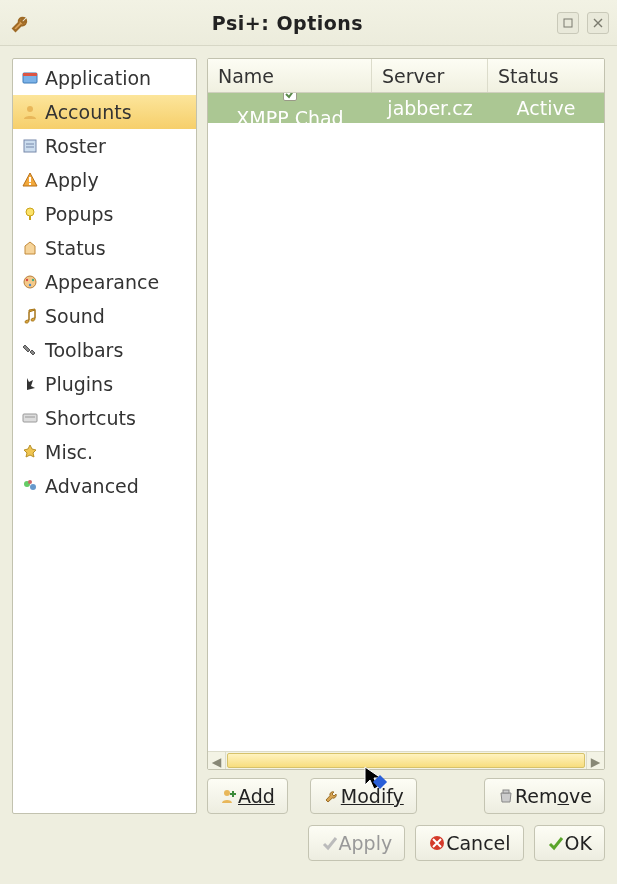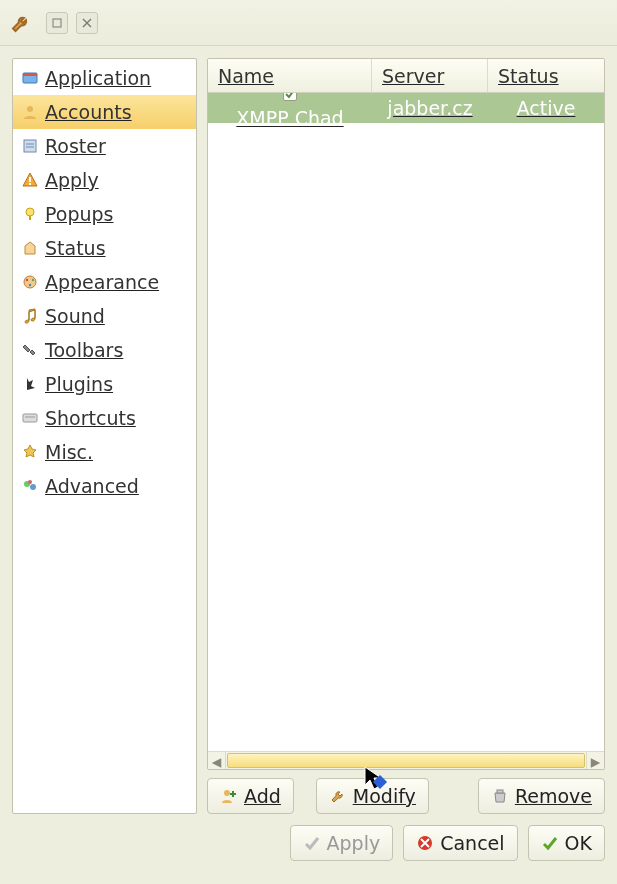--- a/index.html
+++ b/index.html
@@ -42,21 +42,20 @@
     border-radius: 3px;
     display: flex; align-items: center; justify-content: center;
     color: #7a7a6e;
     cursor: pointer;
   }
   .content {
     display: flex;
     gap: 10px;
     padding: 12px;
     height: calc(884px - 46px - 58px);
-    text-decoration: underline;
   }
   .sidebar {
     width: 185px;
     background: #fff;
     border: 1px solid #c2c2af;
     border-radius: 2px;
     padding: 2px 0;
     overflow: hidden;
   }
   .sidebar-item {
@@ -151,21 +150,20 @@
     align-items: center;
   }
   .btn {
     height: 36px;
     padding: 0 12px;
     background: linear-gradient(#fdfdf5, #edede0);
     border: 1px solid #c4c4b2;
     border-radius: 4px;
     display: inline-flex;
     align-items: center;
-    gap: 6px;
     cursor: pointer;
     color: #222;
   }
   .btn .icon { width: 18px; height: 18px; display:flex;align-items:center;justify-content:center; }
   .btn.disabled { color: #999; }
   .btn .ul { text-decoration: underline; }
 
   .footer {
     position: absolute;
     bottom: 6px; left: 0; right: 0;
@@ -186,20 +184,21 @@
 </style>
 </head>
 <body>
 
 <div class="titlebar">
   <span class="wrench">
     <svg viewBox="0 0 24 24" width="24" height="24" fill="none" stroke="currentColor" stroke-width="2">
       <path d="M14 7a4 4 0 0 0-5.3 4.8L3 17.5 5.5 20l5.7-5.7A4 4 0 0 0 16 9l-3 3-2-2 3-3z" fill="#dca259" stroke="#9e6a26"></path>
     </svg>
   </span>
+  <div class="title">Psi+: Options</div>
   <div class="winbtns">
     <div class="winbtn">
       <svg viewBox="0 0 10 10" width="10" height="10">
           <rect x="1" y="1" width="8" height="8" fill="none" stroke="currentColor"></rect>
         </svg>
     </div>
     <div class="winbtn">
       <svg viewBox="0 0 10 10" width="10" height="10">
           <path d="M1 1L9 9M9 1L1 9" stroke="currentColor" stroke-width="1.4"></path>
         </svg>

